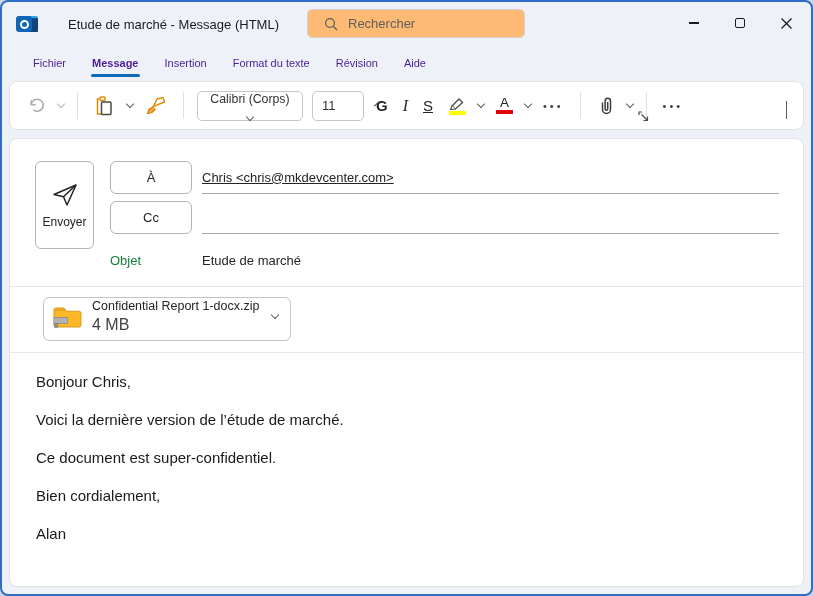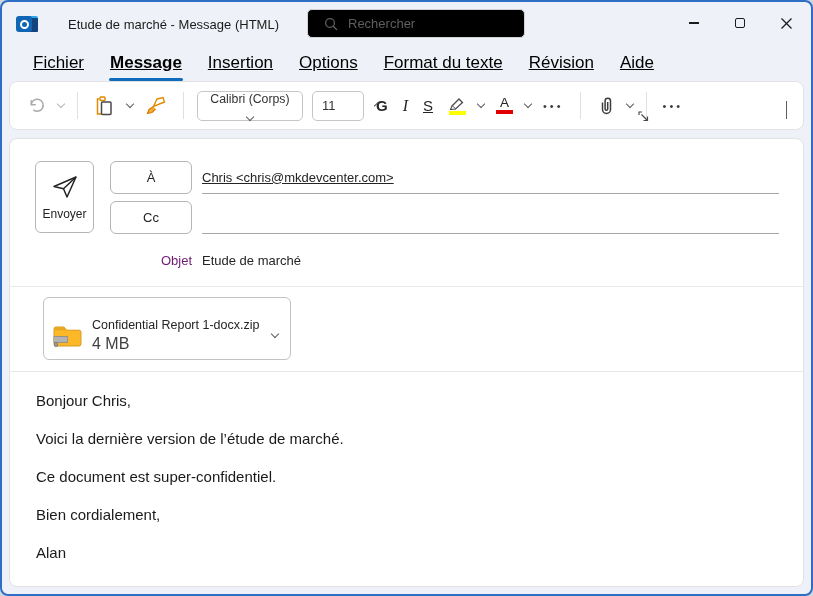--- a/index.html
+++ b/index.html
@@ -12,31 +12,31 @@
   
   .titlebar{ height:44px; display:flex; align-items:center; position:relative;gap:16px; }
   .app-icon{ position:relative; width:24px; height:22px; margin-left:14px; }
   .app-icon .page{ position:absolute; left:8px; top:3px; width:14px; height:16px; background:#28a8ea; border-radius:2px;}
   .app-icon .page2{ position:absolute; left:10px; top:5px; width:12px; height:14px; background:#14447d; border-radius:1px;}
   .app-icon .sq{ position:absolute; left:0; top:3px; width:16px; height:16px; background:#1066b5; border-radius:3px; display:flex; align-items:center; justify-content:center;}
   .app-icon .o{ width:9px; height:9px; border:2.2px solid #fff; border-radius:50%;}
   .win-title{ margin-left:12px; font-size:13px; color:#1b1b1b; }
   .searchbox{
     position:absolute; left:305px; top:7px; width:218px; height:29px;
-    background:#000000; border:1px solid #d3d3d3; border-radius:5px;
+    background:#fdba74; border:1px solid #d3d3d3; border-radius:5px;
     display:flex; align-items:center; gap:10px; padding-left:22px;
     font-size:13px; color:#5f5f5f;
   }
   .win-controls{ position:absolute; right:2px; top:0; height:42px; display:flex; }
   .win-btn{ width:46px; height:42px; display:flex; align-items:center; justify-content:center; background:transparent; border:none; cursor:pointer;}
   .min-glyph{ width:10px; height:1.2px; background:#1b1b1b; }
   .max-glyph{ width:10px; height:10px; border:1.2px solid #1b1b1b; border-radius:2px; }
   
   .menubar{ height:33px; display:flex; align-items:center; padding-left:18px; }
-  .menu-item{ position:relative; font-size:17px; color:#000000; padding:7px 13px; cursor:default;text-decoration:underline; }
+  .menu-item{ position:relative; font-size:11px; color:#4c1d95; padding:7px 13px; cursor:default; }
   .menu-item.active{ font-weight:700; }
   .menu-item.active::after{
     content:""; position:absolute; left:12px; right:12px; bottom:-1px;
     height:2.5px; background:#0f6cbd; border-radius:2px;
   }
   
   .ribbon{
     position:relative; margin:2px 7px 0; height:49px; background:#fff;
     border:1px solid #e2e2e2; border-radius:8px;
     display:flex; align-items:center; padding:0 14px; gap:9px;
@@ -61,45 +61,45 @@
   .dots{ font-size:11px; letter-spacing:3px; color:#3c3c3c; }
   .launcher{ position:absolute; left:628px; top:26px; }
   .ribbon-collapse{ position:absolute; right:16px; top:19px; }
   
   .compose{
     margin:8px 7px 7px; height:449px; background:#fff;
     border:1px solid #e2e2e2; border-radius:8px; overflow:hidden;
   }
   .fields{ display:flex; padding:22px 24px 12px 25px; }
   .send-btn{
-    width:59px; height:72px; border:1px solid #b5b5b5; border-radius:6px; background:#fff;
+    width:59px; height:88px; border:1px solid #b5b5b5; border-radius:6px; background:#fff;
     display:flex; flex-direction:column; align-items:center; justify-content:center; gap:7px;
     font-size:12px; color:#242424; cursor:pointer; flex:none;
   }
   .addr-col{ flex:1; margin-left:16px; }
   .addr-row{ display:flex; align-items:stretch; }
   .addr-row + .addr-row{ margin-top:7px; }
   .field-btn{
     width:82px; height:33px; border:1px solid #b5b5b5; border-radius:6px; background:#fff;
     font-size:13px; color:#242424; cursor:pointer; flex:none;
   }
   .addr-value{
     flex:1; margin-left:10px; border-bottom:1px solid #a6a6a6;
     display:flex; align-items:center; font-size:13px;
   }
   .to-link{ color:#242424; text-decoration:underline; cursor:pointer; }
   .subject-row{ display:flex; align-items:center; margin-top:12px; height:28px; }
-  .subject-label{ width:82px; text-align:right; font-size:13px; color:#701a75; flex:none; }
+  .subject-label{ width:82px; text-align:left; font-size:13px; color:#15803d; flex:none; }
   .subject-value{ margin-left:10px; font-size:13px; color:#242424; }
   .hsep{ height:1px; background:#e8e8e8; }
   .attach-row{ padding:10px 24px 11px 33px; }
   .attach-chip{
     display:inline-flex; align-items:center; gap:9px;
     border:1px solid #c3c3c3; border-radius:6px; background:#fff;
-    padding:20px 12px 5px 8px; cursor:pointer;
+    padding:1px 12px 5px 8px; cursor:pointer;
   }
   .attach-text{ display:flex; flex-direction:column; line-height:1.25; }
   .attach-name{ font-size:12.5px; color:#242424; }
   .attach-size{ font-size:16px; color:#424242; }
   .mail-body{ padding:19px 26px; }
   .mail-body p{ font-size:15px; line-height:19px; margin-bottom:19px; color:#1a1a1a; }
 </style>
 </head>
 <body>
 
@@ -134,21 +134,20 @@
           <line x1="10.5" y1="0.5" x2="0.5" y2="10.5" stroke="#1b1b1b" stroke-width="1.2"></line>
         </svg>
       </button>
     </div>
   </div>
 
   <div class="menubar">
     <div class="menu-item">Fichier</div>
     <div class="menu-item active">Message</div>
     <div class="menu-item">Insertion</div>
-    <div class="menu-item">Options</div>
     <div class="menu-item">Format du texte</div>
     <div class="menu-item">Révision</div>
     <div class="menu-item">Aide</div>
   </div>
 
   <div class="ribbon">
     <button class="rbtn">
       <svg width="19" height="19" viewBox="0 0 20 20">
         <path d="M4.5 9 A6.3 6.3 0 1 1 6.8 14.6" fill="none" stroke="#ababab" stroke-width="1.6"></path>
         <path d="M4.5 4.5 V9.2 H9.2" fill="none" stroke="#ababab" stroke-width="1.6"></path>

